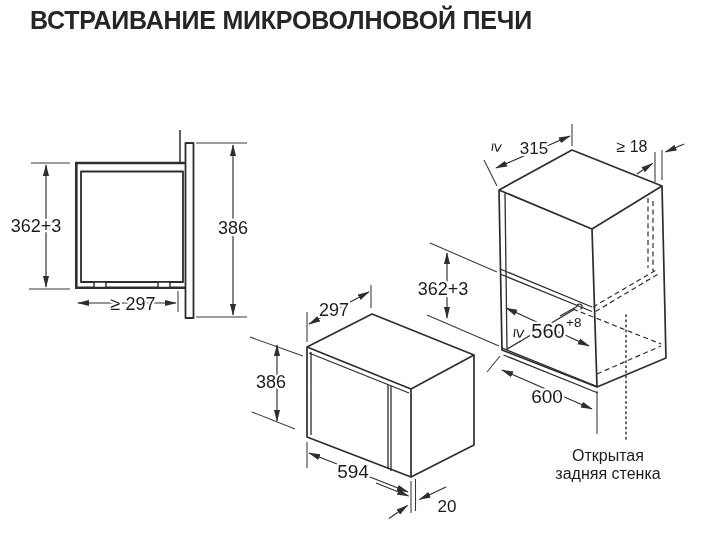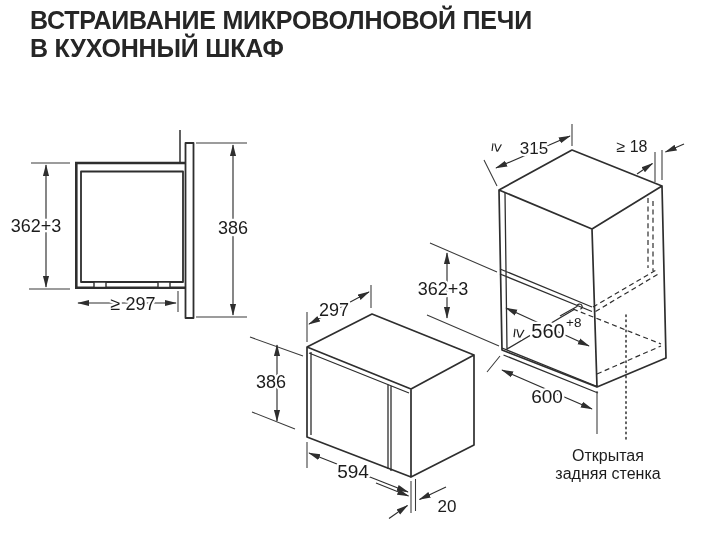--- a/index.html
+++ b/index.html
@@ -15,21 +15,20 @@
   text.d{fill:#1c1c1c;font-family:"Liberation Sans",sans-serif;text-anchor:middle;
          paint-order:stroke;stroke:#ffffff;stroke-width:4.5px;stroke-linejoin:round;}
 </style>
 </head>
 <body>
 
 <div class="page">
 
   <h1 class="title" style="margin:0;">
     <div>ВСТРАИВАНИЕ МИКРОВОЛНОВОЙ ПЕЧИ</div>
-    <div>В КУХОННЫЙ ШКАФ</div>
   </h1>
 
   <svg class="diagram" width="704" height="549" viewBox="0 0 704 549" xmlns="http://www.w3.org/2000/svg">
     <defs>
       <marker id="ah" viewBox="0 0 12 8" refX="11.2" refY="4" markerWidth="12" markerHeight="8" orient="auto-start-reverse" markerUnits="userSpaceOnUse">
         <path d="M0,0.9 L12,4 L0,7.1 Z" fill="#2e2e2e"></path>
       </marker>
     </defs>
 
     <g>

